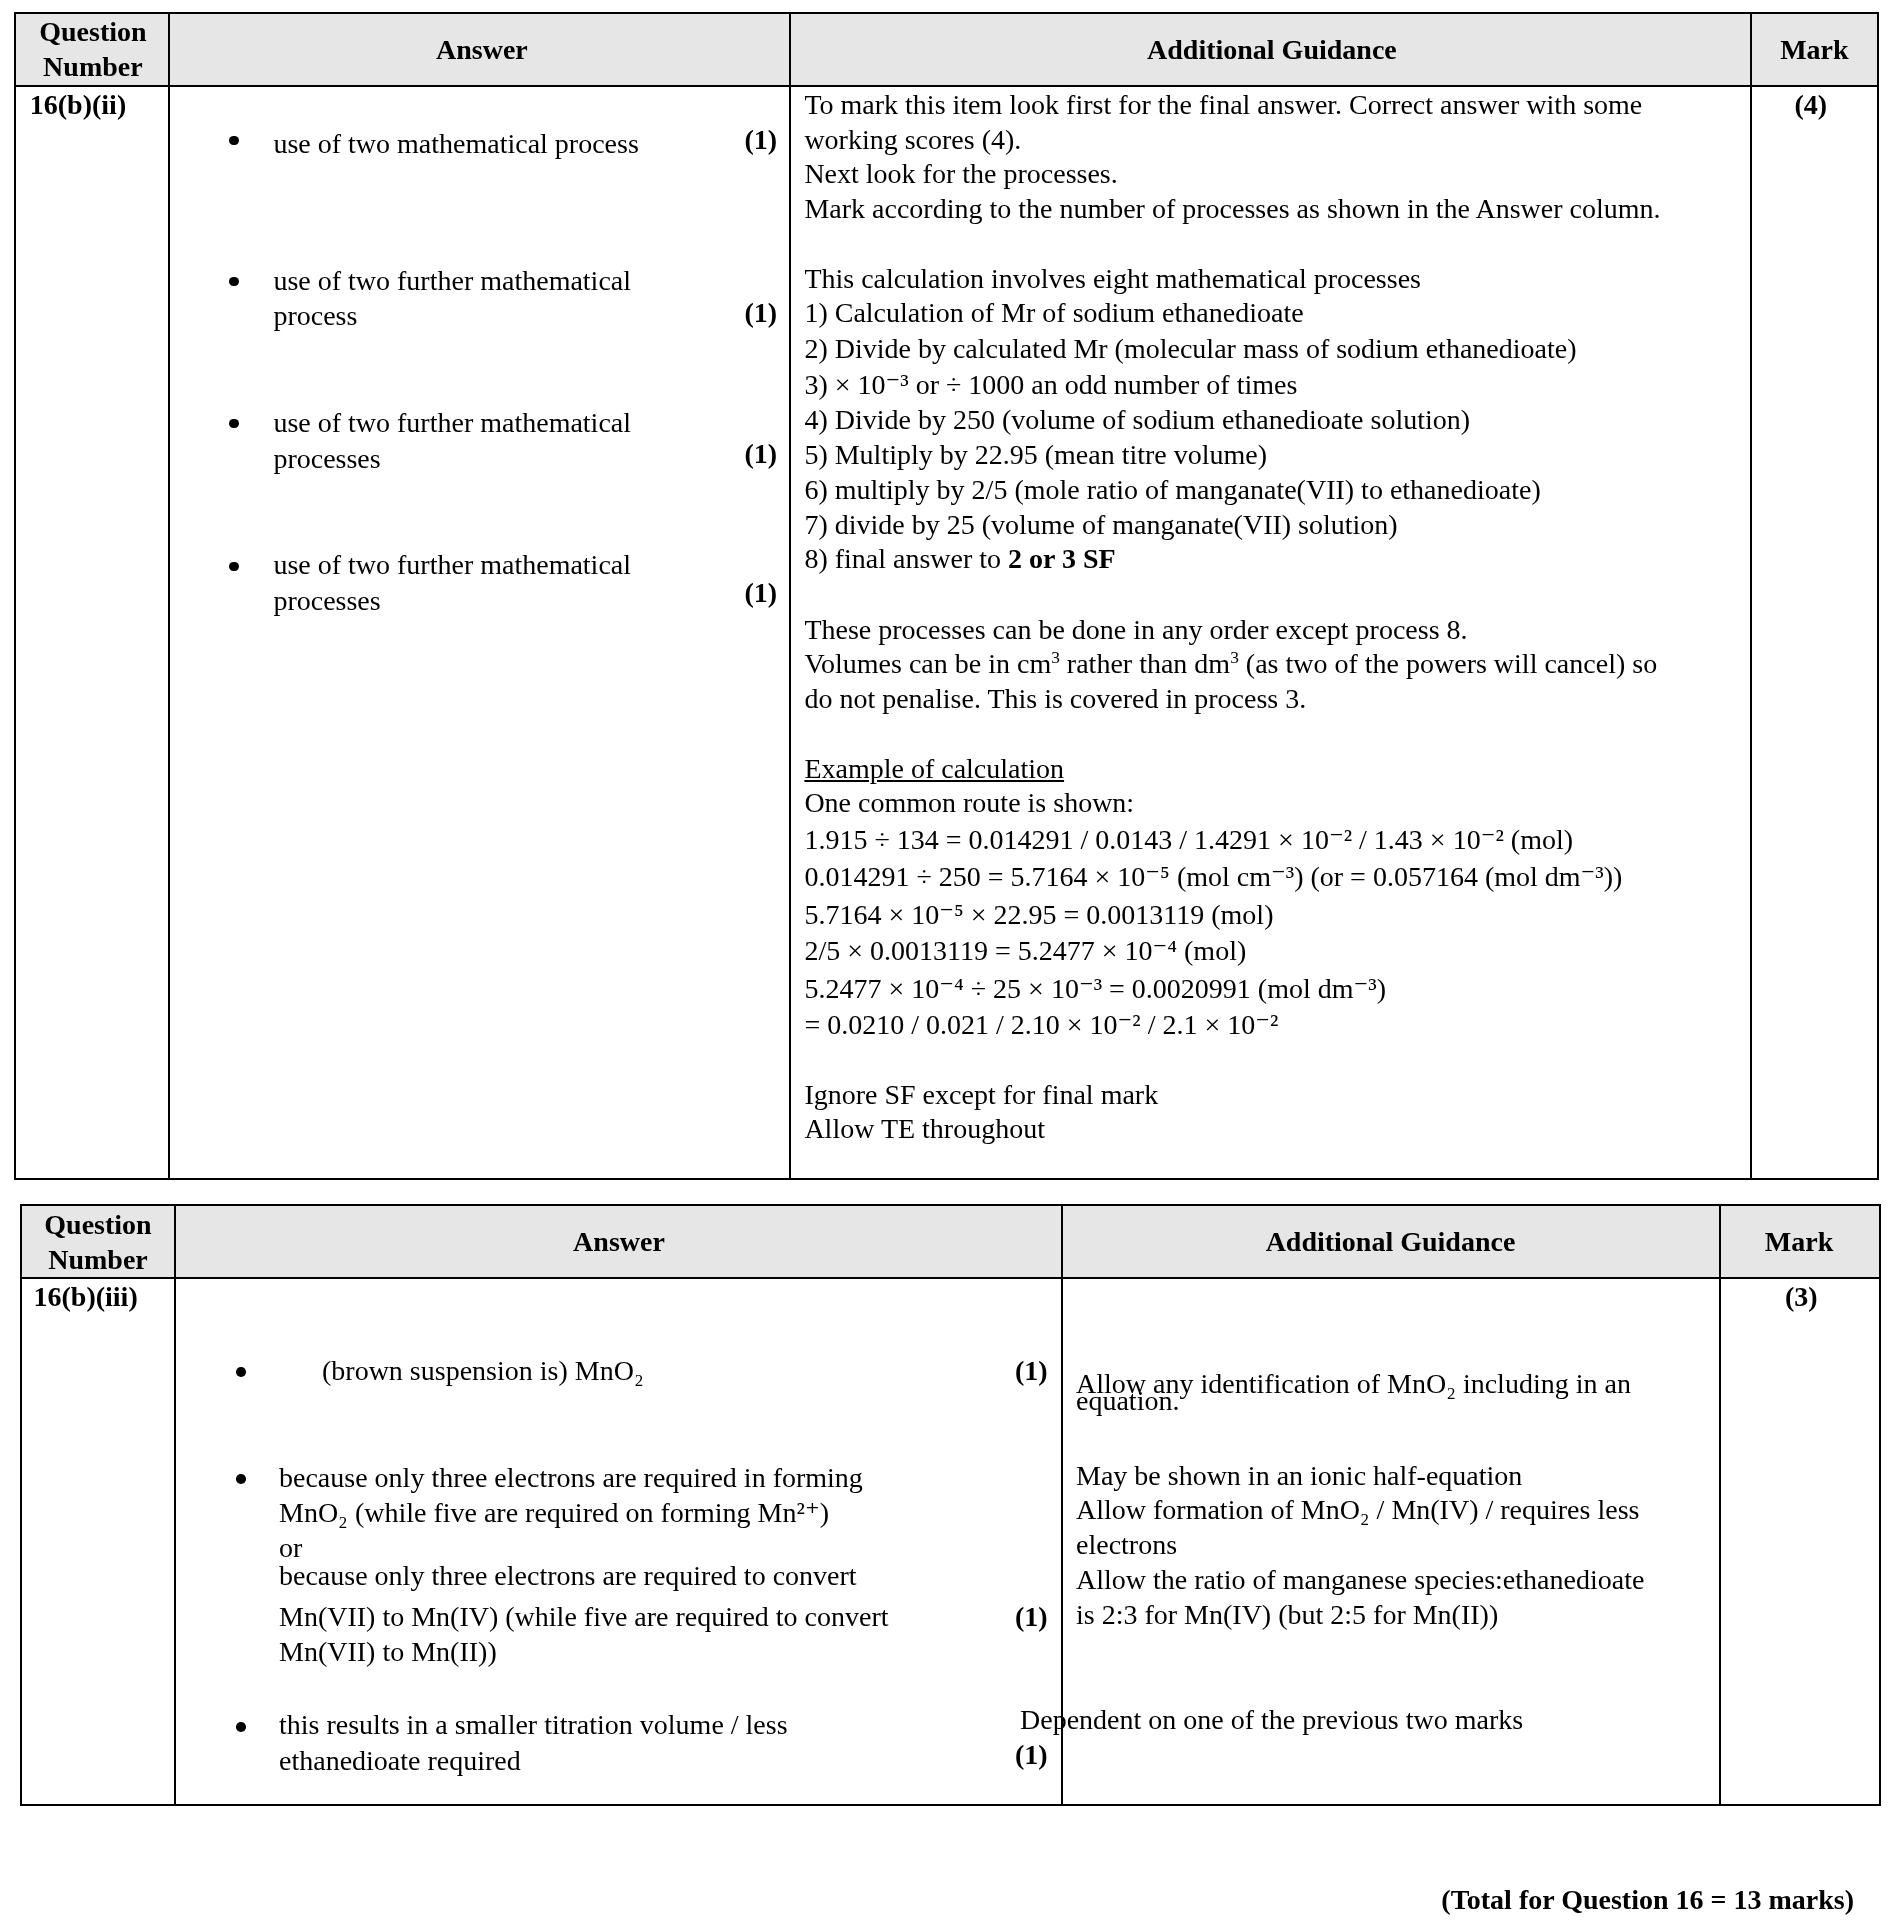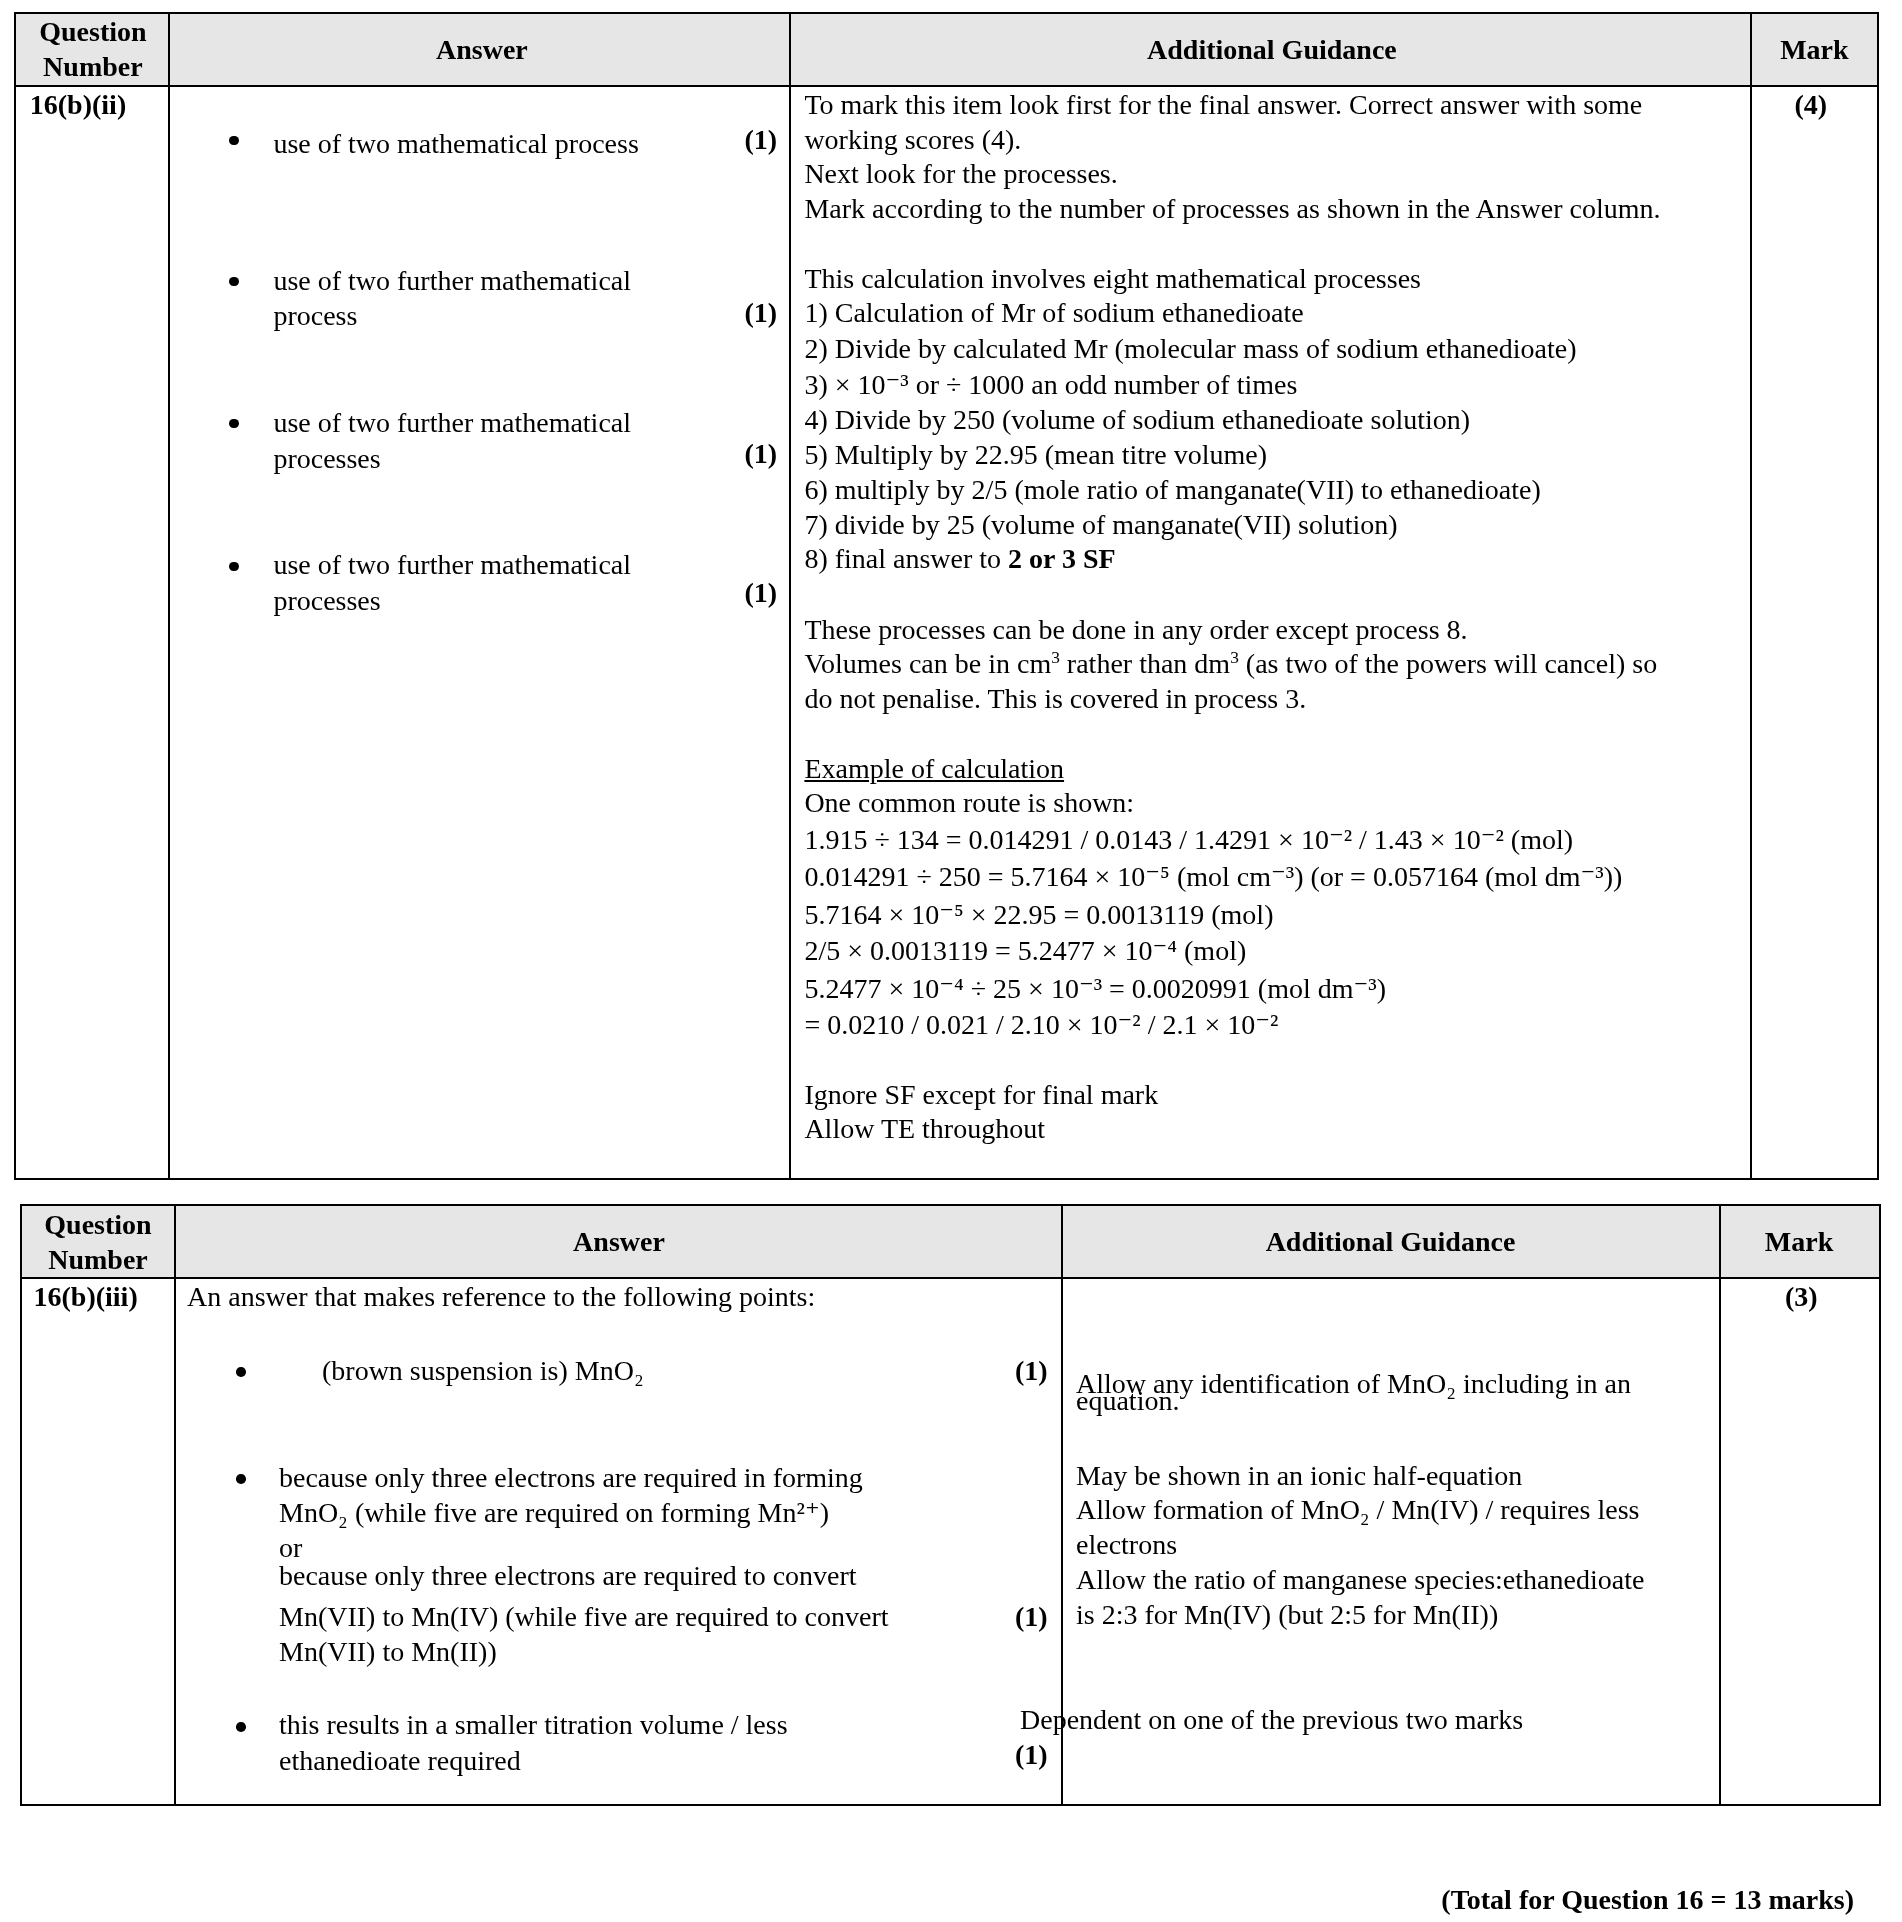--- a/index.html
+++ b/index.html
@@ -100,21 +100,20 @@
     <div class="hcell" style="left:1040px; width:657px;">Additional Guidance</div>
     <div class="hcell" style="left:1699px; width:156px;">Mark</div>
   </div>
   <div class="vline" style="left:152px;"></div>
   <div class="vline" style="left:1039px;"></div>
   <div class="vline" style="left:1697px;"></div>
 
   <div class="abs bold" style="left:11.5px; top:73px;">16(b)(iii)</div>
   <div class="abs bold" style="left:1763px; top:73px;">(3)</div>
 
-  <div class="abs" style="left:165px; top:73px;">An answer that makes reference to the following points:</div>
 
   <div>
     <div class="bullet" style="left:214px; top:161px;"></div>
     <div class="abs" style="left:257px; top:147px;margin-left:43px;">(brown suspension is) MnO₂</div>
     <div class="abs bold" style="left:993px; top:147px;">(1)</div>
   </div>
   <div>
     <div class="bullet" style="left:214px; top:268px;"></div>
     <div class="abs" style="left:257px; top:254px;">because only three electrons are required in forming</div>
     <div class="abs" style="left:257px; top:289px;">MnO₂ (while five are required on forming Mn²⁺)</div>

